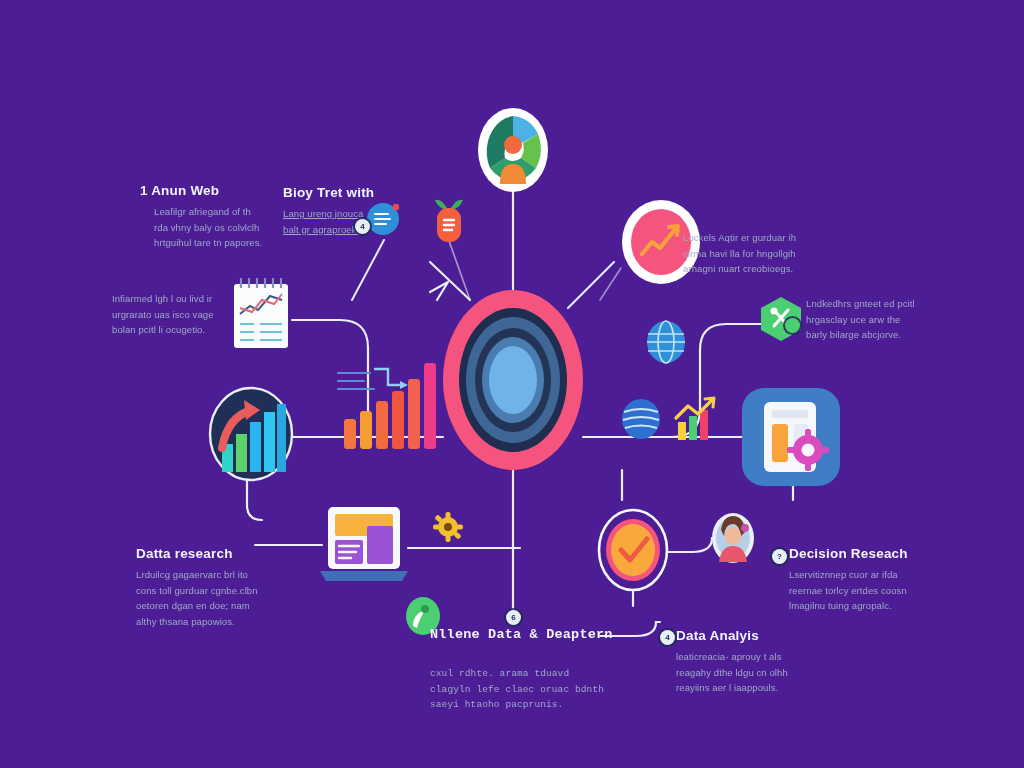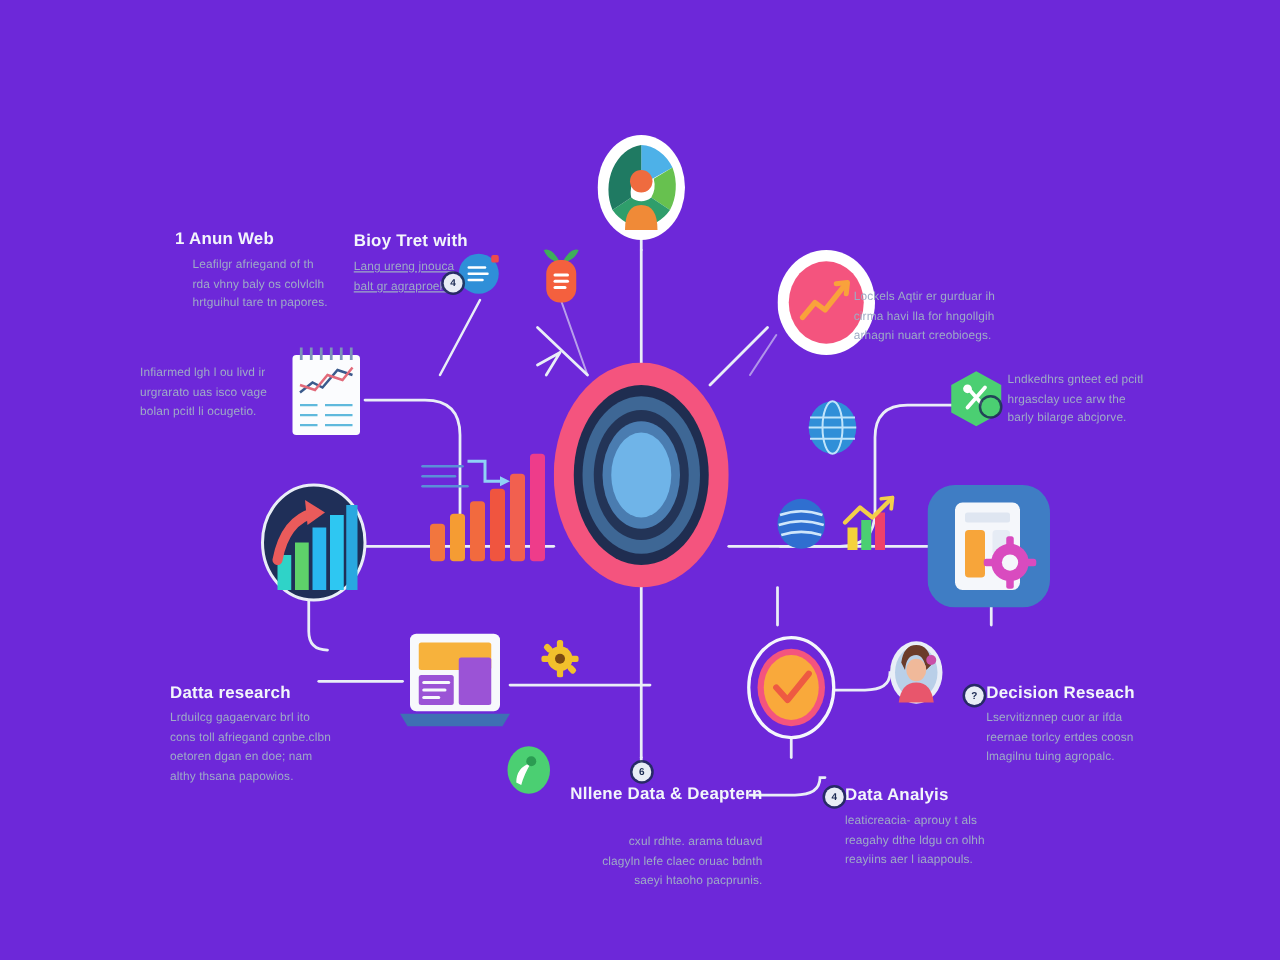--- a/index.html
+++ b/index.html
@@ -5,21 +5,21 @@
   * { box-sizing: border-box; margin: 0; padding: 0; }
   html, body {
     width: 1024px; height: 768px;
     background: #1b2a52;
     font-family: "Liberation Sans", sans-serif;
     overflow: hidden;
   }
   #canvas {
     position: relative;
     width: 1024px; height: 768px;
-    background: #6d28d9;
+    background: #4c1d95;
   }
 
   
   #wires { position: absolute; inset: 0; width: 1024px; height: 768px; }
 
   
   .tblock { position: absolute; }
   .tblock .ttitle {
     font-size: 13.5px;
     font-weight: bold;
@@ -28,21 +28,21 @@
     margin-bottom: 6px;
     white-space: nowrap;
   }
   .tblock .tbody {
     font-size: 9.5px;
     line-height: 1.65;
     color: #9eabc6;
     letter-spacing: .1px;
     filter: blur(.35px);
   }
-  .tblock.center .ttitle, .tblock.center .tbody { text-align: right; }
+  .tblock.center .ttitle, .tblock.center .tbody { text-align: left; font-family: Liberation Mono, monospace; }
 
   
   .badge {
     position: absolute;
     width: 15px; height: 15px;
     border-radius: 50%;
     background: #e8edf6;
     color: #1b2a52;
     font-size: 8px; font-weight: bold;
     display: flex; align-items: center; justify-content: center;
@@ -363,21 +363,21 @@
   <div class="tblock" style="left:806px; top:296px; width:130px;">
     <div class="tbody" style="white-space:pre-line;">Lndkedhrs gnteet ed pcitl
 hrgasclay uce arw the
 barly bilarge abcjorve.</div>
   </div>
   <div class="badge green" style="left:785px; top:318px;"></div>
 
   <div class="tblock" style="left:136px; top:546px; width:165px;">
     <div class="ttitle">Datta research</div>
     <div class="tbody" style="white-space:pre-line;">Lrduilcg gagaervarc brl ito
-cons toll afriegand cgnbe.clbn
+cons toll gurduar cgnbe.clbn
 oetoren dgan en doe; nam
 althy thsana papowios.</div>
   </div>
 
   <div class="tblock center" style="left:430px; top:627px; width:180px;">
     <div class="ttitle">Nllene Data &amp; Deaptern</div>
     <div class="tbody" style="white-space:pre-line;margin-top:24px;">cxul rdhte. arama tduavd
 clagyln lefe claec oruac bdnth
 saeyi htaoho pacprunis.</div>
   </div>

